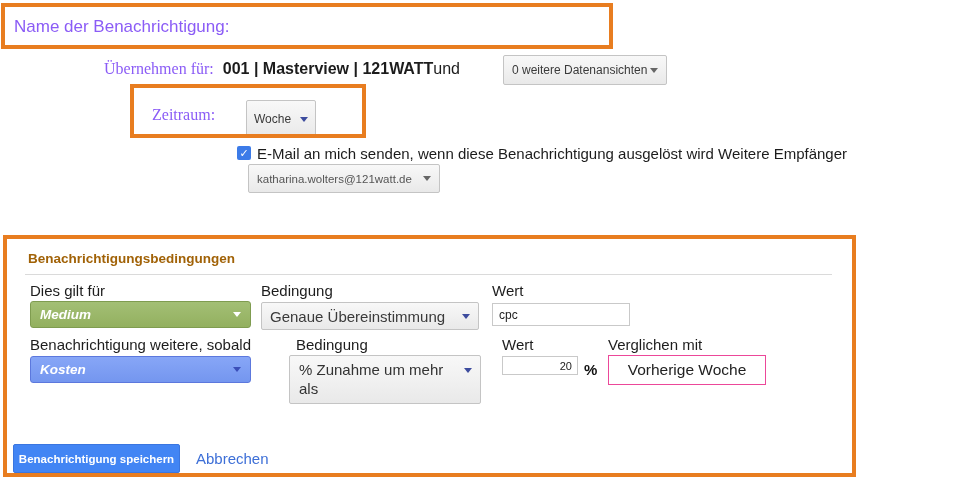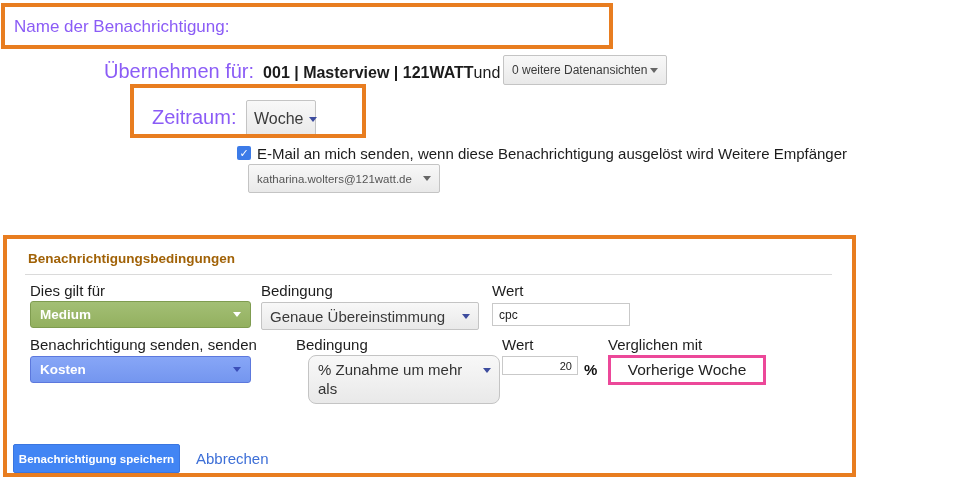--- a/index.html
+++ b/index.html
@@ -7,36 +7,36 @@
   body { font-family:"Liberation Sans", sans-serif; }
   .stage { position:relative; width:960px; height:490px; background:#fff; overflow:hidden; }
 
   .abs { position:absolute; }
 
   
   .orange-frame { position:absolute; border:4px solid #e87d20; background:transparent; pointer-events:none; }
 
   
   .gray-label { color:#8b5cf6; font-size:17px; }
-  .gray-label.sm { font-size:20px; }
+  .gray-label.sm { font-size:16px;font-family:Liberation Serif, serif; }
   .black-text { color:#1c1c1c; font-size:16px; }
   .col-label { color:#1d1d1d; font-size:15px; }
 
   
   .txt-input { border:1px solid #c9c9c9; background:#fff; font-family:"Liberation Sans", sans-serif;
                font-size:12.5px; color:#222; padding:0 6px; outline:none; }
 
   
   .gray-btn { position:absolute; display:flex; align-items:center; justify-content:space-between;
               background:linear-gradient(#f8f8f8,#e9e9e9); border:1px solid #c4c4c4; border-radius:2px;
               padding:0 8px; cursor:pointer; color:#3a3a3a; }
 
   
   .dim-select { position:absolute; display:flex; align-items:center; justify-content:space-between;
-                border-radius:3px; padding:0 9px; cursor:pointer; }
+                border-radius:3px; padding:0 9px; cursor:pointer;font-style:italic; }
   .dim-select .lbl { color:#fff; font-weight:bold; font-size:13.5px; }
   .green { background:linear-gradient(#a3bf75,#93b05f); border:1px solid #7f9c50; }
   .blue  { background:linear-gradient(#87a6f7,#7496ef); border:1px solid #5c78dd; }
 
   
   .caret { width:0; height:0; border-left:4px solid transparent; border-right:4px solid transparent;
            border-top:5px solid #666; flex:0 0 auto; }
   .caret.navy  { border-top-color:#3d4c9e; }
   .caret.white { border-top-color:#ffffff; }
   .caret.dkblue{ border-top-color:#3b4eb8; }
@@ -46,21 +46,21 @@
               color:#fff; font-size:11px; line-height:14px; text-align:center; cursor:pointer; }
   .checkbox::after { content:"✓"; }
 
   .divider { position:absolute; height:1px; background:#dadada; }
 
   .save-btn { position:absolute; background:#4285f4; border:1px solid #3a76e0; border-radius:2px;
               color:#fff; font-weight:bold; font-size:11.5px; display:flex; align-items:center;
               justify-content:center; cursor:pointer; font-family:"Liberation Sans", sans-serif; }
   .cancel-link { position:absolute; color:#3d6fd7; font-size:15px; cursor:pointer; text-decoration:none; }
 
-  .compare-box { position:absolute; border:3px solid #ec4899; background:#fff; display:flex;
+  .compare-box { position:absolute; border:1px solid #ec4899; background:#fff; display:flex;
                  align-items:center; justify-content:center; font-size:15.5px; color:#222; }
   .pct { position:absolute; font-weight:bold; font-size:15px; color:#111; }
   .two-line { font-size:15px; color:#333; line-height:1.25; }
 </style>
 </head>
 <body>
 
 <div class="stage">
 
   <div class="abs gray-label" style="left:14px; top:17px;">Name der Benachrichtigung:</div>
@@ -70,21 +70,21 @@
     <span class="gray-label sm" style="margin-right:9px;">Übernehmen für:</span>
     <span class="black-text" style="font-weight:bold; ">001 | Masterview | 121WATT</span>
     <span class="black-text">und</span>
   </div>
   <div class="gray-btn" style="left:503px; top:55px; width:164px; height:30px; font-size:12px;">
     <span>0 weitere Datenansichten</span>
     <span class="caret"></span>
   </div>
 
   <div class="abs gray-label sm" style="left:152px; top:106px;">Zeitraum:</div>
-  <div class="gray-btn" style="left:246px; top:100px; width:70px; height:28px; font-size:16px; padding:18px 7px;">
+  <div class="gray-btn" style="left:246px; top:100px; width:70px; height:28px; font-size:12px; padding:18px 7px;">
     <span>Woche</span>
     <span class="caret navy" style="margin-left:5px;"></span>
   </div>
   <div class="orange-frame" style="left:130px; top:84px; width:236px; height:54px;"></div>
 
   <div class="checkbox" style="left:237px; top:146px;"></div>
   <div class="abs black-text" style="left:257px; top:145px; font-size:15px;">E-Mail an mich senden, wenn diese Benachrichtigung ausgelöst wird Weitere Empfänger</div>
   <div class="gray-btn" style="left:248px; top:164px; width:192px; height:29px; font-size:11.5px; color:#555;">
     <span>katharina.wolters@121watt.de</span>
     <span class="caret"></span>
@@ -100,30 +100,30 @@
   <div class="dim-select green" style="left:30px; top:301px; width:221px; height:27px;">
     <span class="lbl">Medium</span>
     <span class="caret white"></span>
   </div>
   <div class="gray-btn" style="left:261px; top:302px; width:218px; height:28px; font-size:15px;">
     <span>Genaue Übereinstimmung</span>
     <span class="caret navy"></span>
   </div>
   <input class="abs txt-input" style="left: 492px; top: 303px; width: 138px; height: 23px; font-size: 12px;" value="cpc">
 
-  <div class="abs col-label" style="left:30px; top:336px;">Benachrichtigung senden, senden</div>
+  <div class="abs col-label" style="left:30px; top:336px;">Benachrichtigung weitere, sobald</div>
   <div class="abs col-label" style="left:296px; top:336px;">Bedingung</div>
   <div class="abs col-label" style="left:502px; top:336px;">Wert</div>
   <div class="abs col-label" style="left:608px; top:336px;">Verglichen mit</div>
 
   <div class="dim-select blue" style="left:30px; top:356px; width:221px; height:27px;">
     <span class="lbl">Kosten</span>
     <span class="caret dkblue"></span>
   </div>
-  <div class="gray-btn" style="left:308px; top:355px; width:192px; height:49px; align-items:flex-start; padding:5px 8px 0 9px;border-radius:8px;">
+  <div class="gray-btn" style="left:289px; top:355px; width:192px; height:49px; align-items:flex-start; padding:5px 8px 0 9px;">
     <span class="two-line" style="width:158px;">% Zunahme um mehr als</span>
     <span class="caret navy" style="margin-top:7px;"></span>
   </div>
   <input class="abs txt-input" style="left: 502px; top: 356px; width: 76px; height: 19px; font-size: 11px; text-align: right; padding-right: 5px;" value="20">
   <div class="pct" style="left:584px; top:361px;">%</div>
   <div class="compare-box" style="left:608px; top:355px; width:158px; height:30px;">
     <span>Vorherige Woche</span>
   </div>
 
   <div class="save-btn" style="left:13px; top:444px; width:167px; height:29px;">

